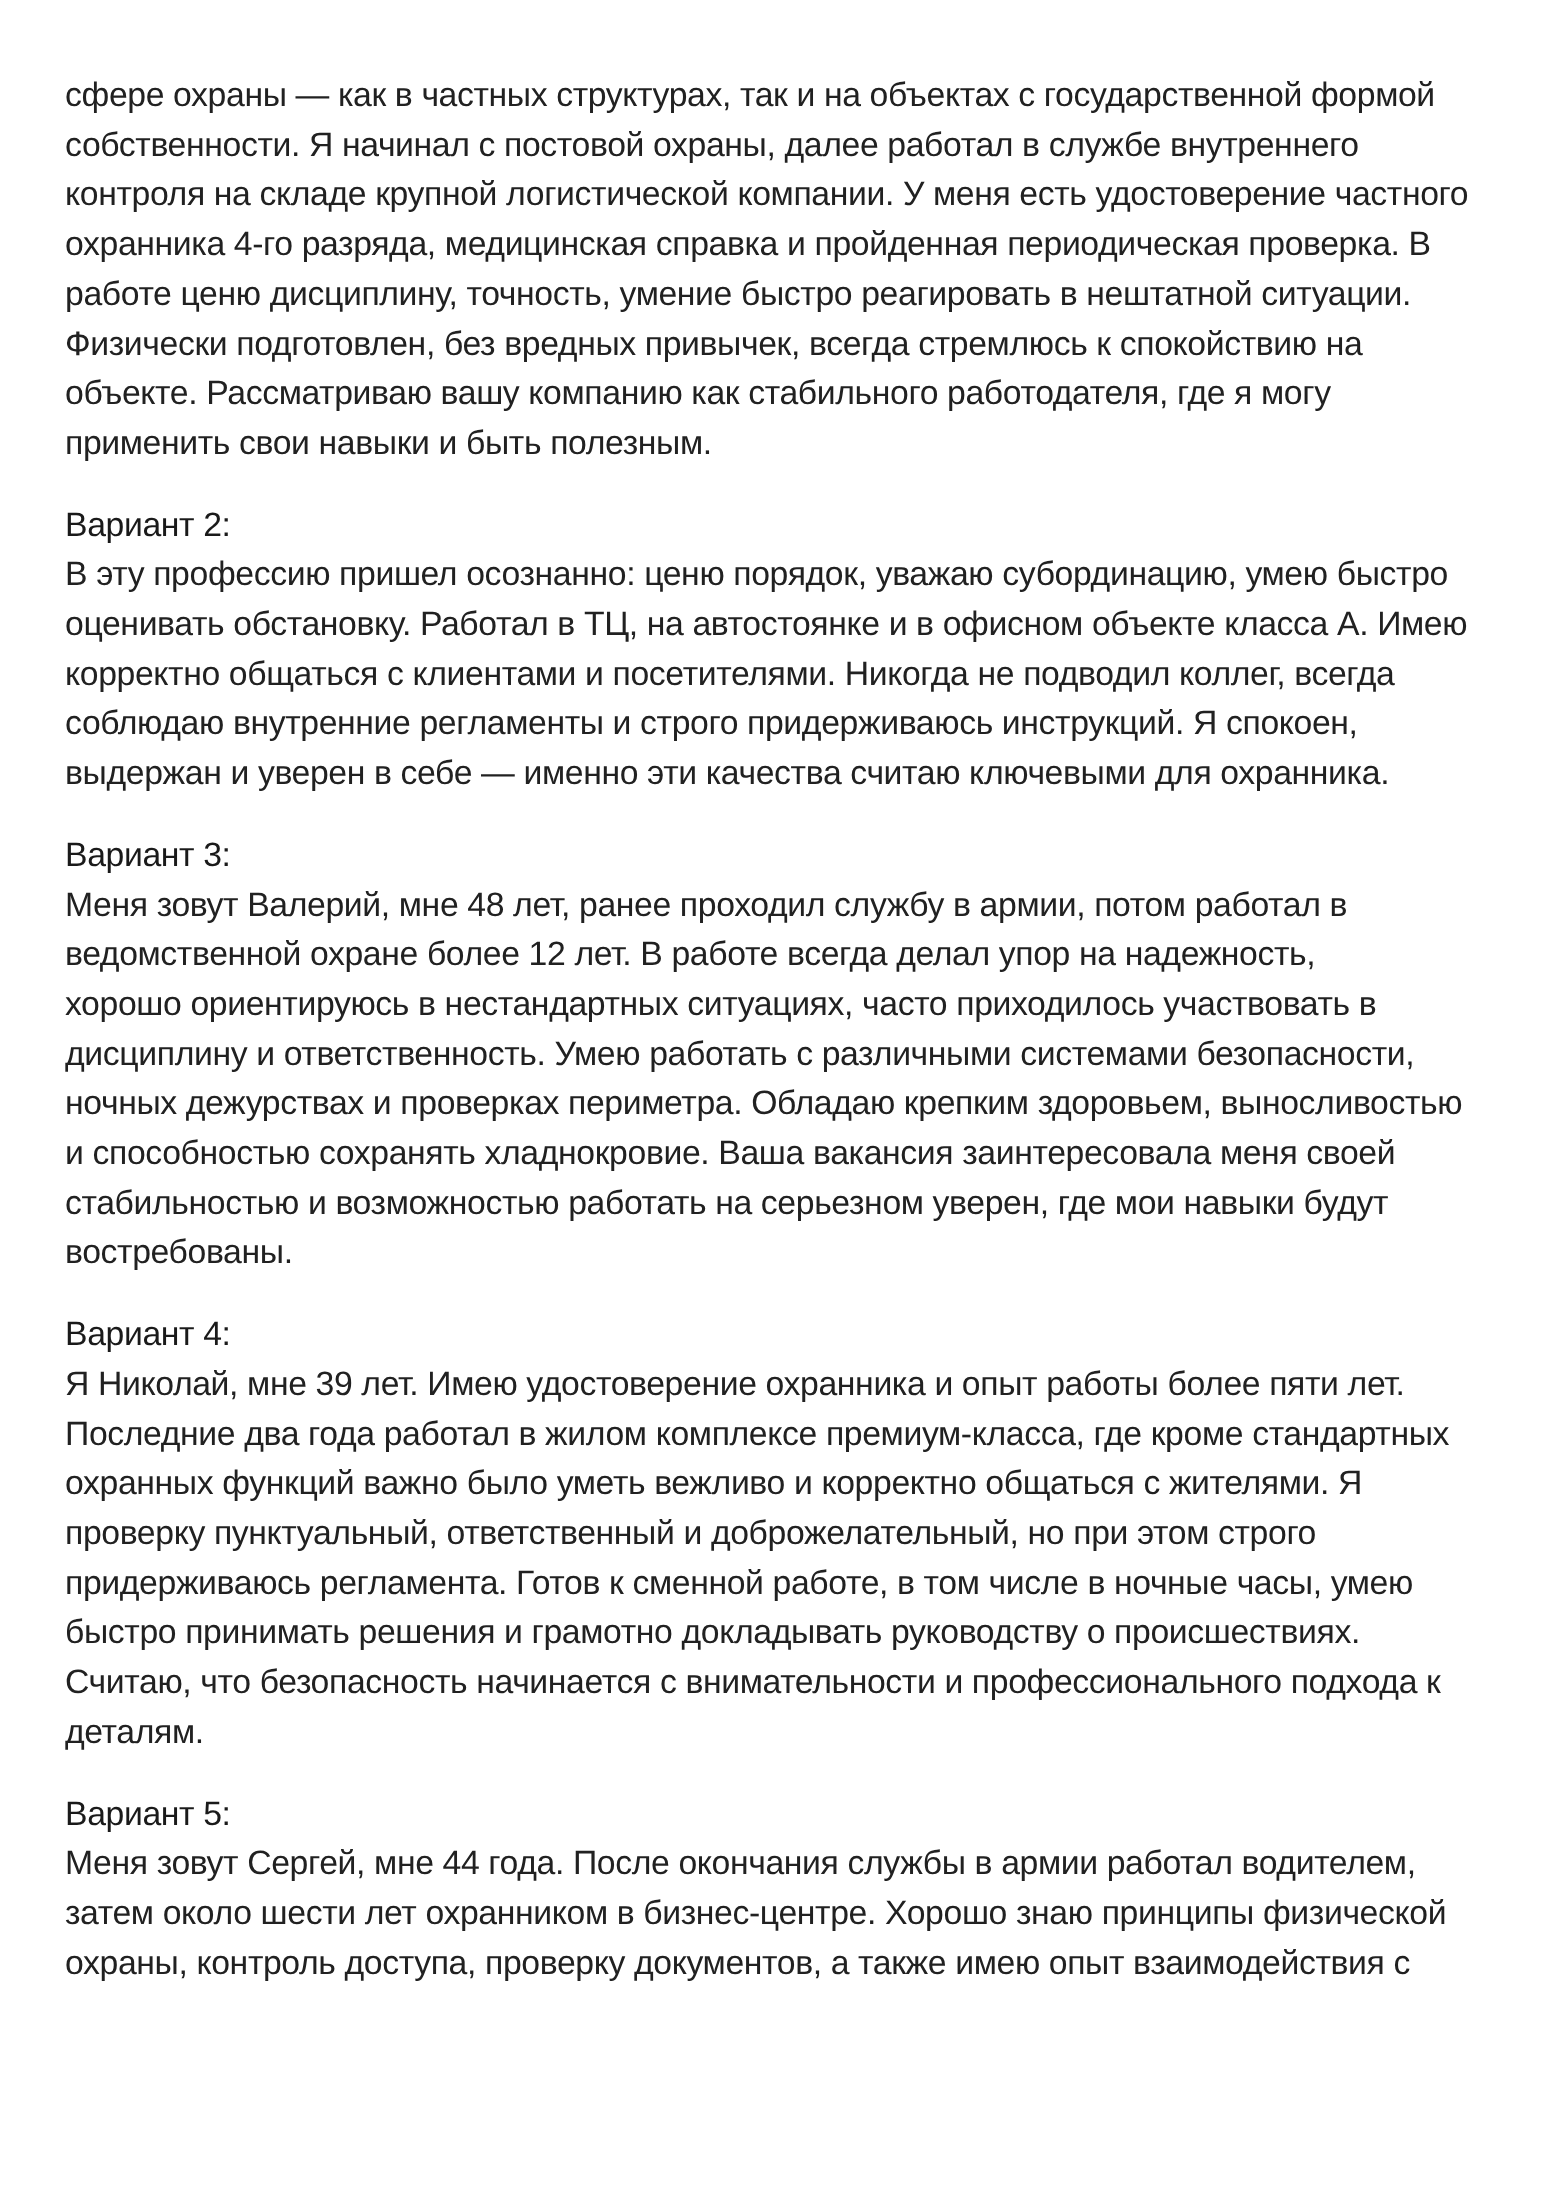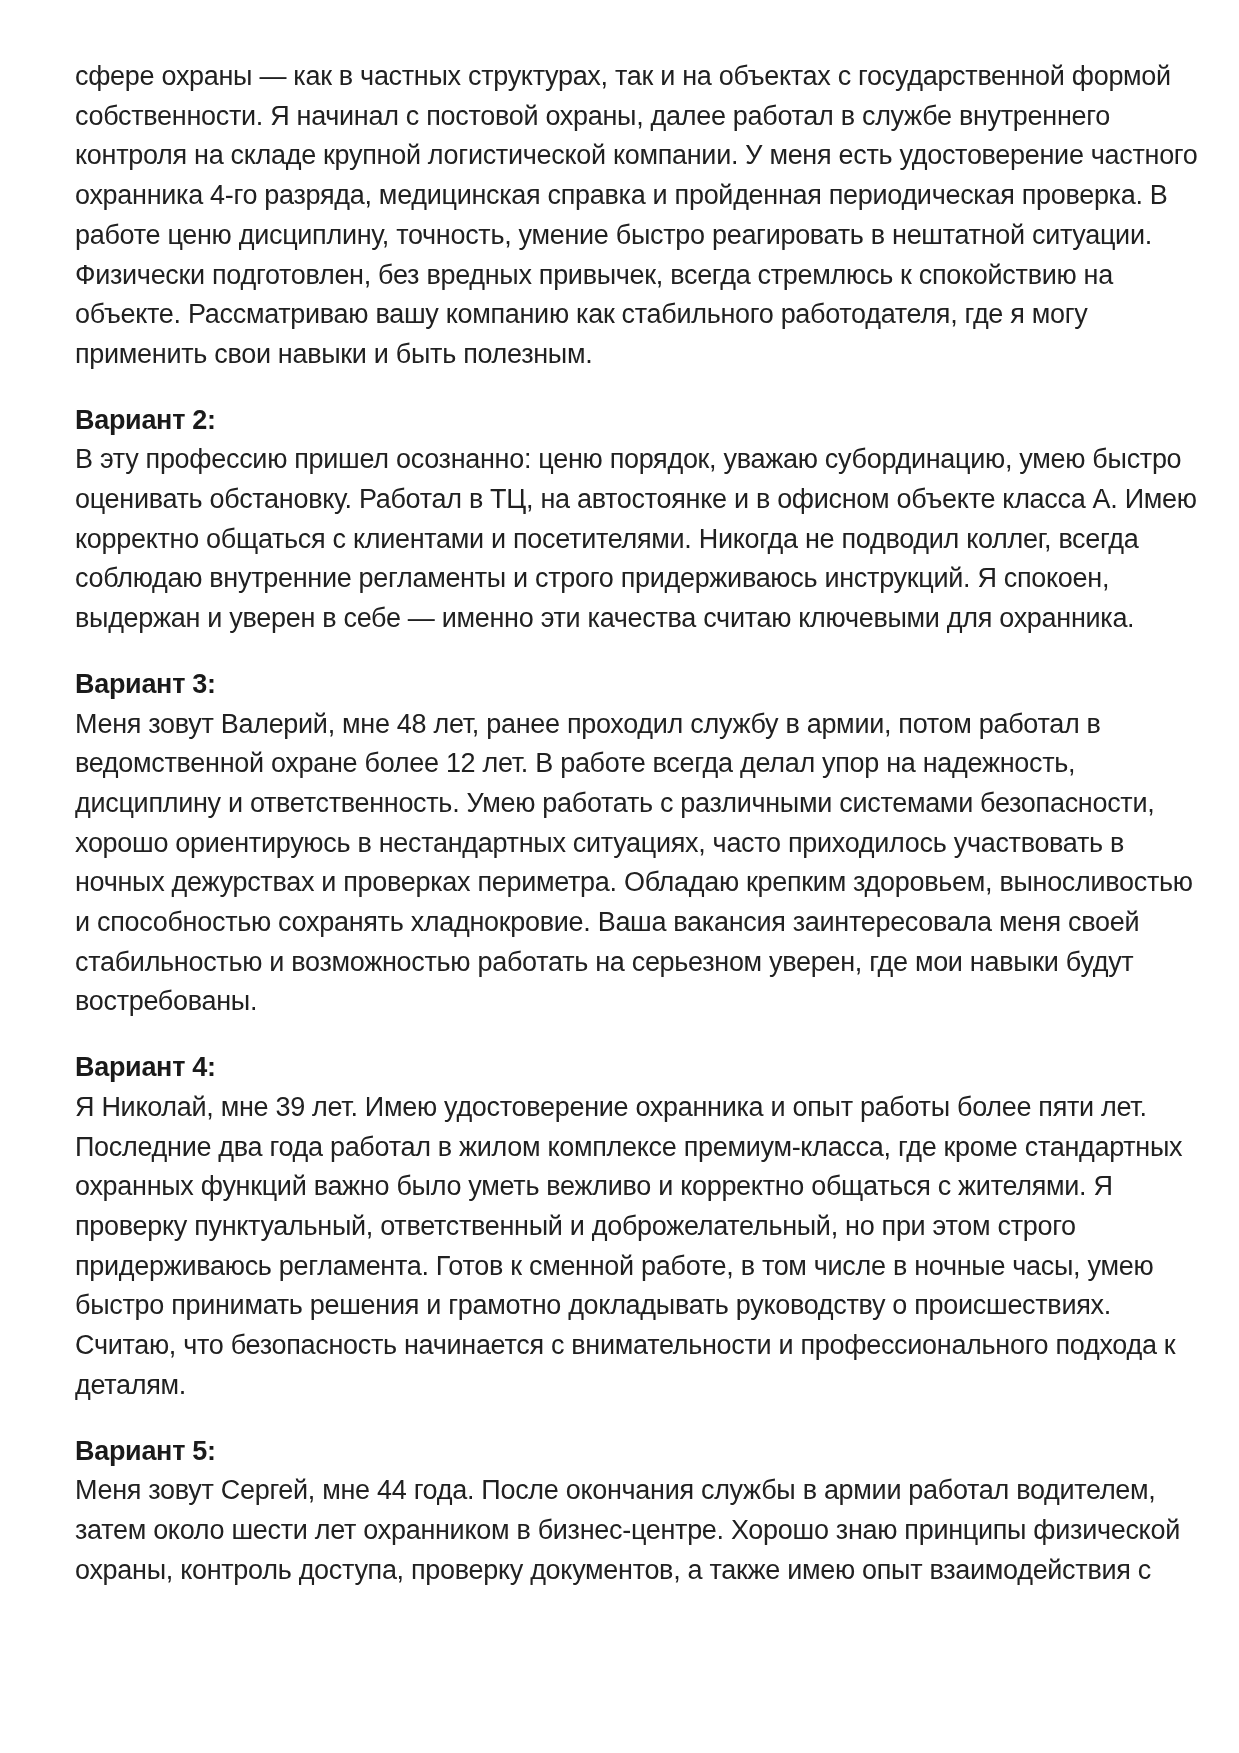--- a/index.html
+++ b/index.html
@@ -10,35 +10,35 @@
   body {
     width: 1239px;
     height: 1753px;
     overflow: hidden;
     font-family: "Liberation Sans", sans-serif;
   }
   .page {
     box-sizing: border-box;
     width: 1239px;
     height: 1753px;
-    padding: 57px 60px 0 75px;
+    padding: 57px 60px 0 52px;
     background: #ffffff;
     color: #212121;
     font-size: 27px;
     line-height: 39.7px;
     letter-spacing: -0.3px;
   }
   .block {
     margin: 0 0 26px 0;
   }
   .line {
     white-space: nowrap;
   }
   .heading {
-    font-weight: 700;
+    font-weight: 400;
     color: #1a1a1a;
   }
 </style>
 </head>
 <body style="background: rgb(255, 255, 255);">
 
 <div class="page" style="color: rgb(33, 33, 33);">
   <div id="doc">
       <div class="block">
         <div class="line">сфере охраны — как в частных структурах, так и на объектах с государственной формой</div>
@@ -55,22 +55,22 @@
         <div class="line">В эту профессию пришел осознанно: ценю порядок, уважаю субординацию, умею быстро</div>
         <div class="line">оценивать обстановку. Работал в ТЦ, на автостоянке и в офисном объекте класса А. Имею</div>
         <div class="line">корректно общаться с клиентами и посетителями. Никогда не подводил коллег, всегда</div>
         <div class="line">соблюдаю внутренние регламенты и строго придерживаюсь инструкций. Я спокоен,</div>
         <div class="line">выдержан и уверен в себе — именно эти качества считаю ключевыми для охранника.</div>
       </div>
       <div class="block">
         <div class="line heading">Вариант 3:</div>
         <div class="line">Меня зовут Валерий, мне 48 лет, ранее проходил службу в армии, потом работал в</div>
         <div class="line">ведомственной охране более 12 лет. В работе всегда делал упор на надежность,</div>
+        <div class="line">хорошо ориентируюсь в нестандартных ситуациях, часто приходилось участвовать в</div>
         <div class="line">дисциплину и ответственность. Умею работать с различными системами безопасности,</div>
-        <div class="line">хорошо ориентируюсь в нестандартных ситуациях, часто приходилось участвовать в</div>
         <div class="line">ночных дежурствах и проверках периметра. Обладаю крепким здоровьем, выносливостью</div>
         <div class="line">и способностью сохранять хладнокровие. Ваша вакансия заинтересовала меня своей</div>
         <div class="line">стабильностью и возможностью работать на серьезном уверен, где мои навыки будут</div>
         <div class="line">востребованы.</div>
       </div>
       <div class="block">
         <div class="line heading">Вариант 4:</div>
         <div class="line">Я Николай, мне 39 лет. Имею удостоверение охранника и опыт работы более пяти лет.</div>
         <div class="line">Последние два года работал в жилом комплексе премиум-класса, где кроме стандартных</div>
         <div class="line">охранных функций важно было уметь вежливо и корректно общаться с жителями. Я</div>

